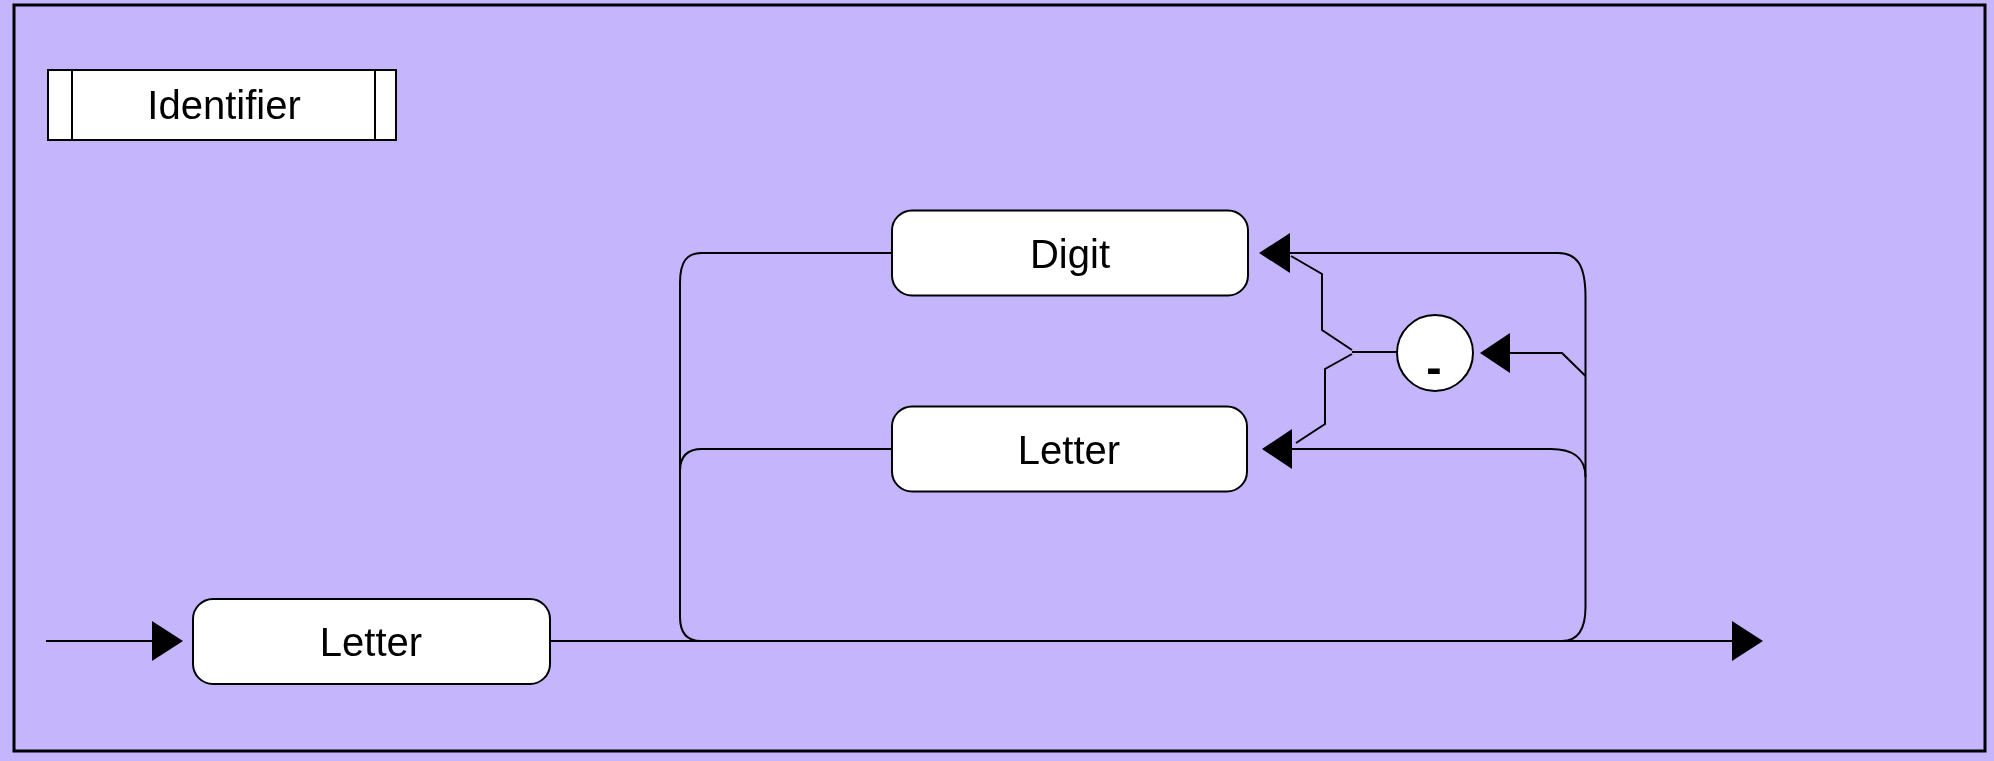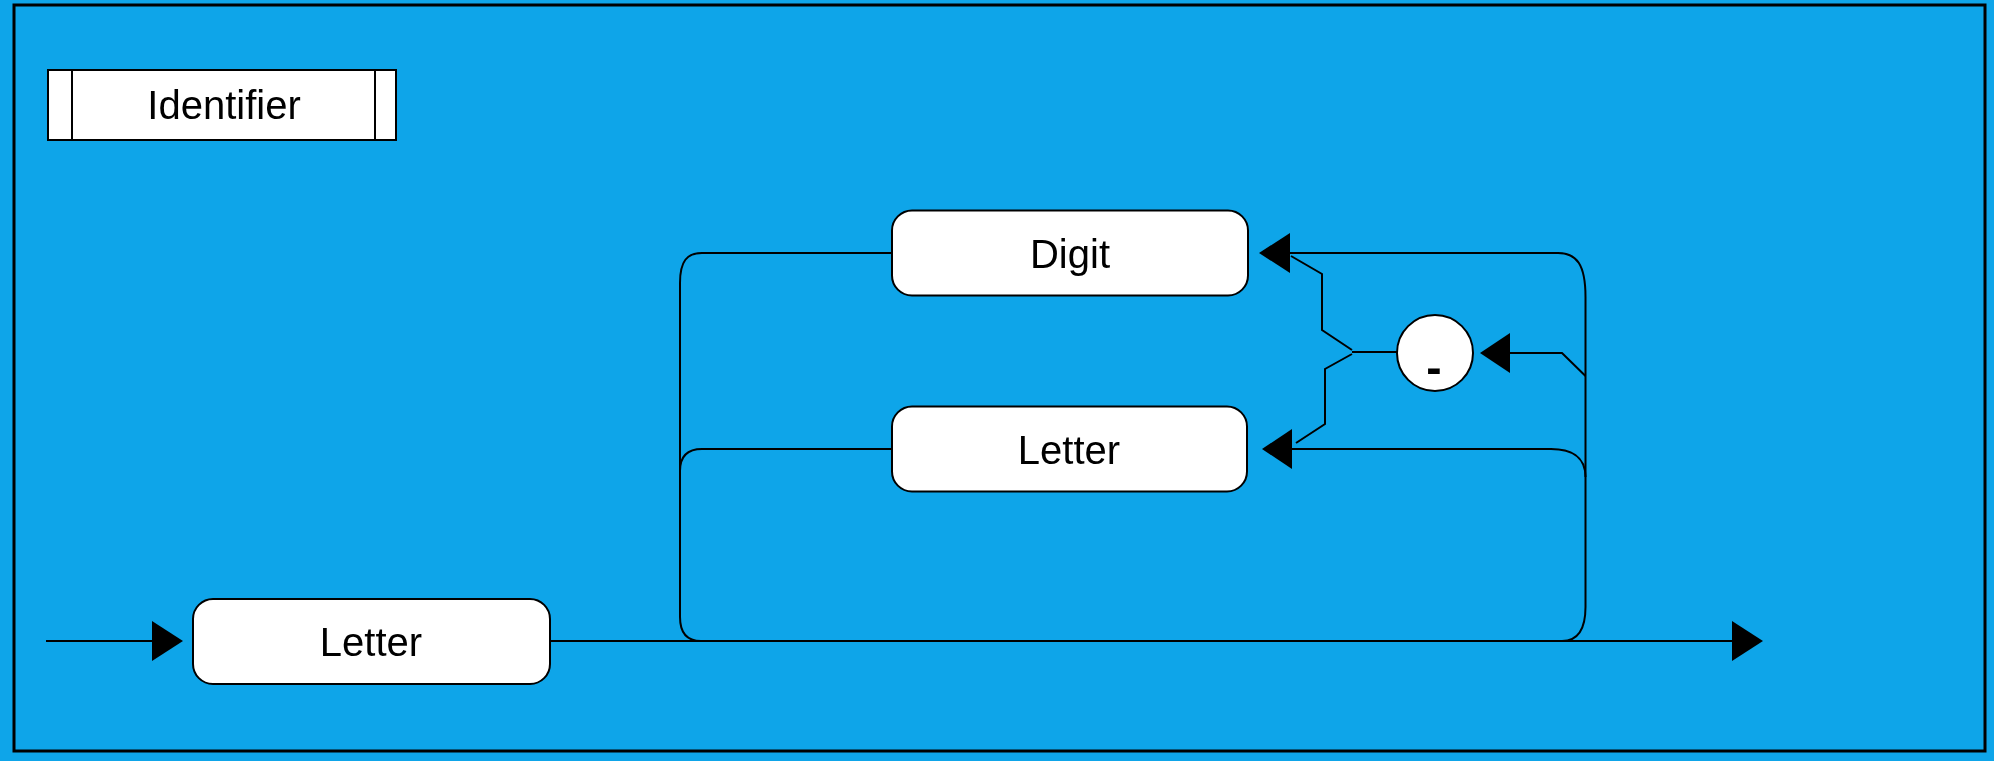--- a/index.html
+++ b/index.html
@@ -1,20 +1,20 @@
 <!DOCTYPE html>
 <html><head>
 <meta charset="utf-8">
 <style>
   html, body { margin: 0; padding: 0; background: #ffffff; }
   .canvas {
     position: relative;
     width: 1994px;
     height: 761px;
-    background: #0ea5e9;
+    background: #c4b5fd;
     font-family: "Liberation Sans", sans-serif;
   }
   svg { display: block; }
   .connector { stroke: #000000; stroke-width: 2; fill: none; }
   .thickborder { stroke: #000000; stroke-width: 3; fill: none; }
   .boxshape { stroke: #000000; stroke-width: 2; fill: #ffffff; }
   .arrowhead { fill: #000000; stroke: none; }
   .node-label {
     font-family: "Liberation Sans", sans-serif;
     font-size: 40px;

